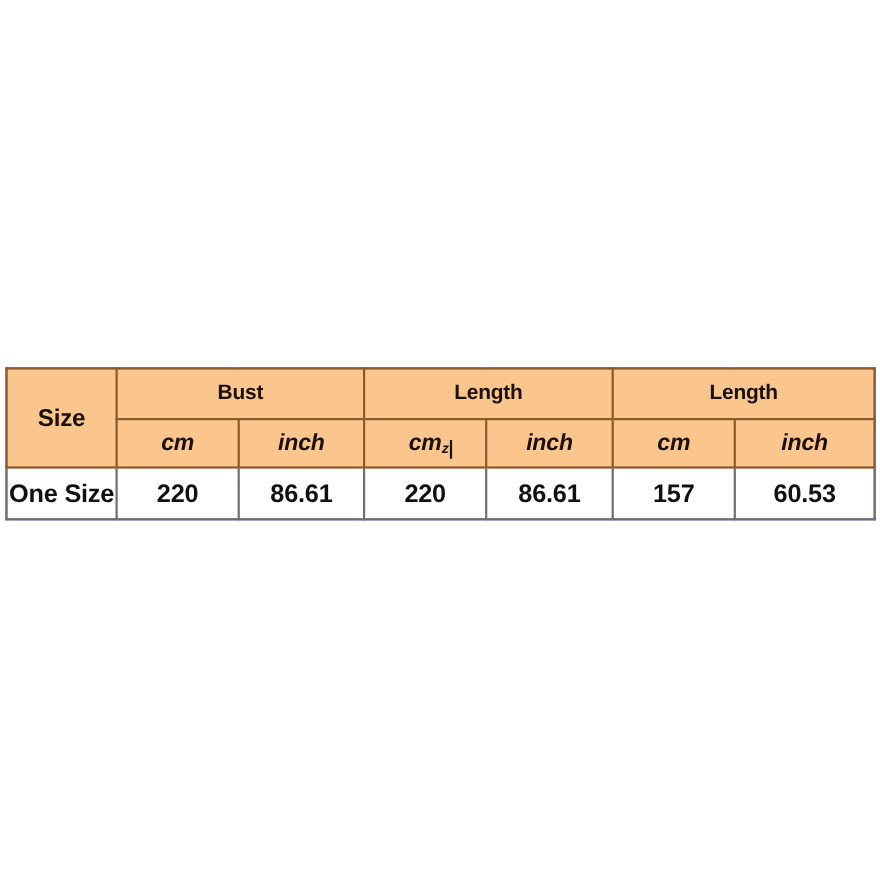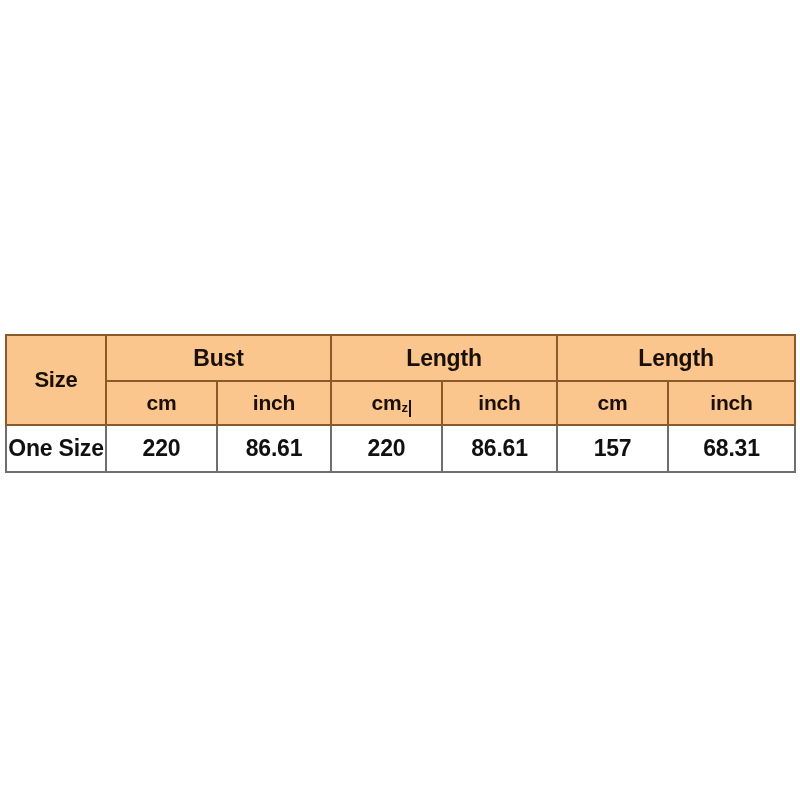--- a/index.html
+++ b/index.html
@@ -54,33 +54,34 @@
   
   table.size-chart th {
     background: #fac68e;
     border: 2px solid #8a5a2b;
     color: #1a1008;
   }
 
   
   th.group {
     height: 44px;
-    font-size: 23px;
+    font-size: 19px;
   }
 
   
   th.size-head {
     height: 86px;
     font-size: 22px;
   }
 
   
   th.unit {
     height: 42px;
     font-size: 21px;
+    font-style: italic;
   }
 
   
   table.size-chart td {
     background: #ffffff;
     border: 2px solid #6f6f6f;
     border-top-color: #8a5a2b;
     height: 45px;
     font-size: 23px;
   }
@@ -162,19 +163,19 @@
         </tr>
       </thead>
       <tbody>
         <tr>
           <td class="rowlabel">One Size</td>
           <td>220</td>
           <td>86.61</td>
           <td>220</td>
           <td>86.61</td>
           <td>157</td>
-          <td>68.31</td>
+          <td>60.53</td>
         </tr>
       </tbody>
     </table>
   </div>
 
 </div>
 
 </body></html>

